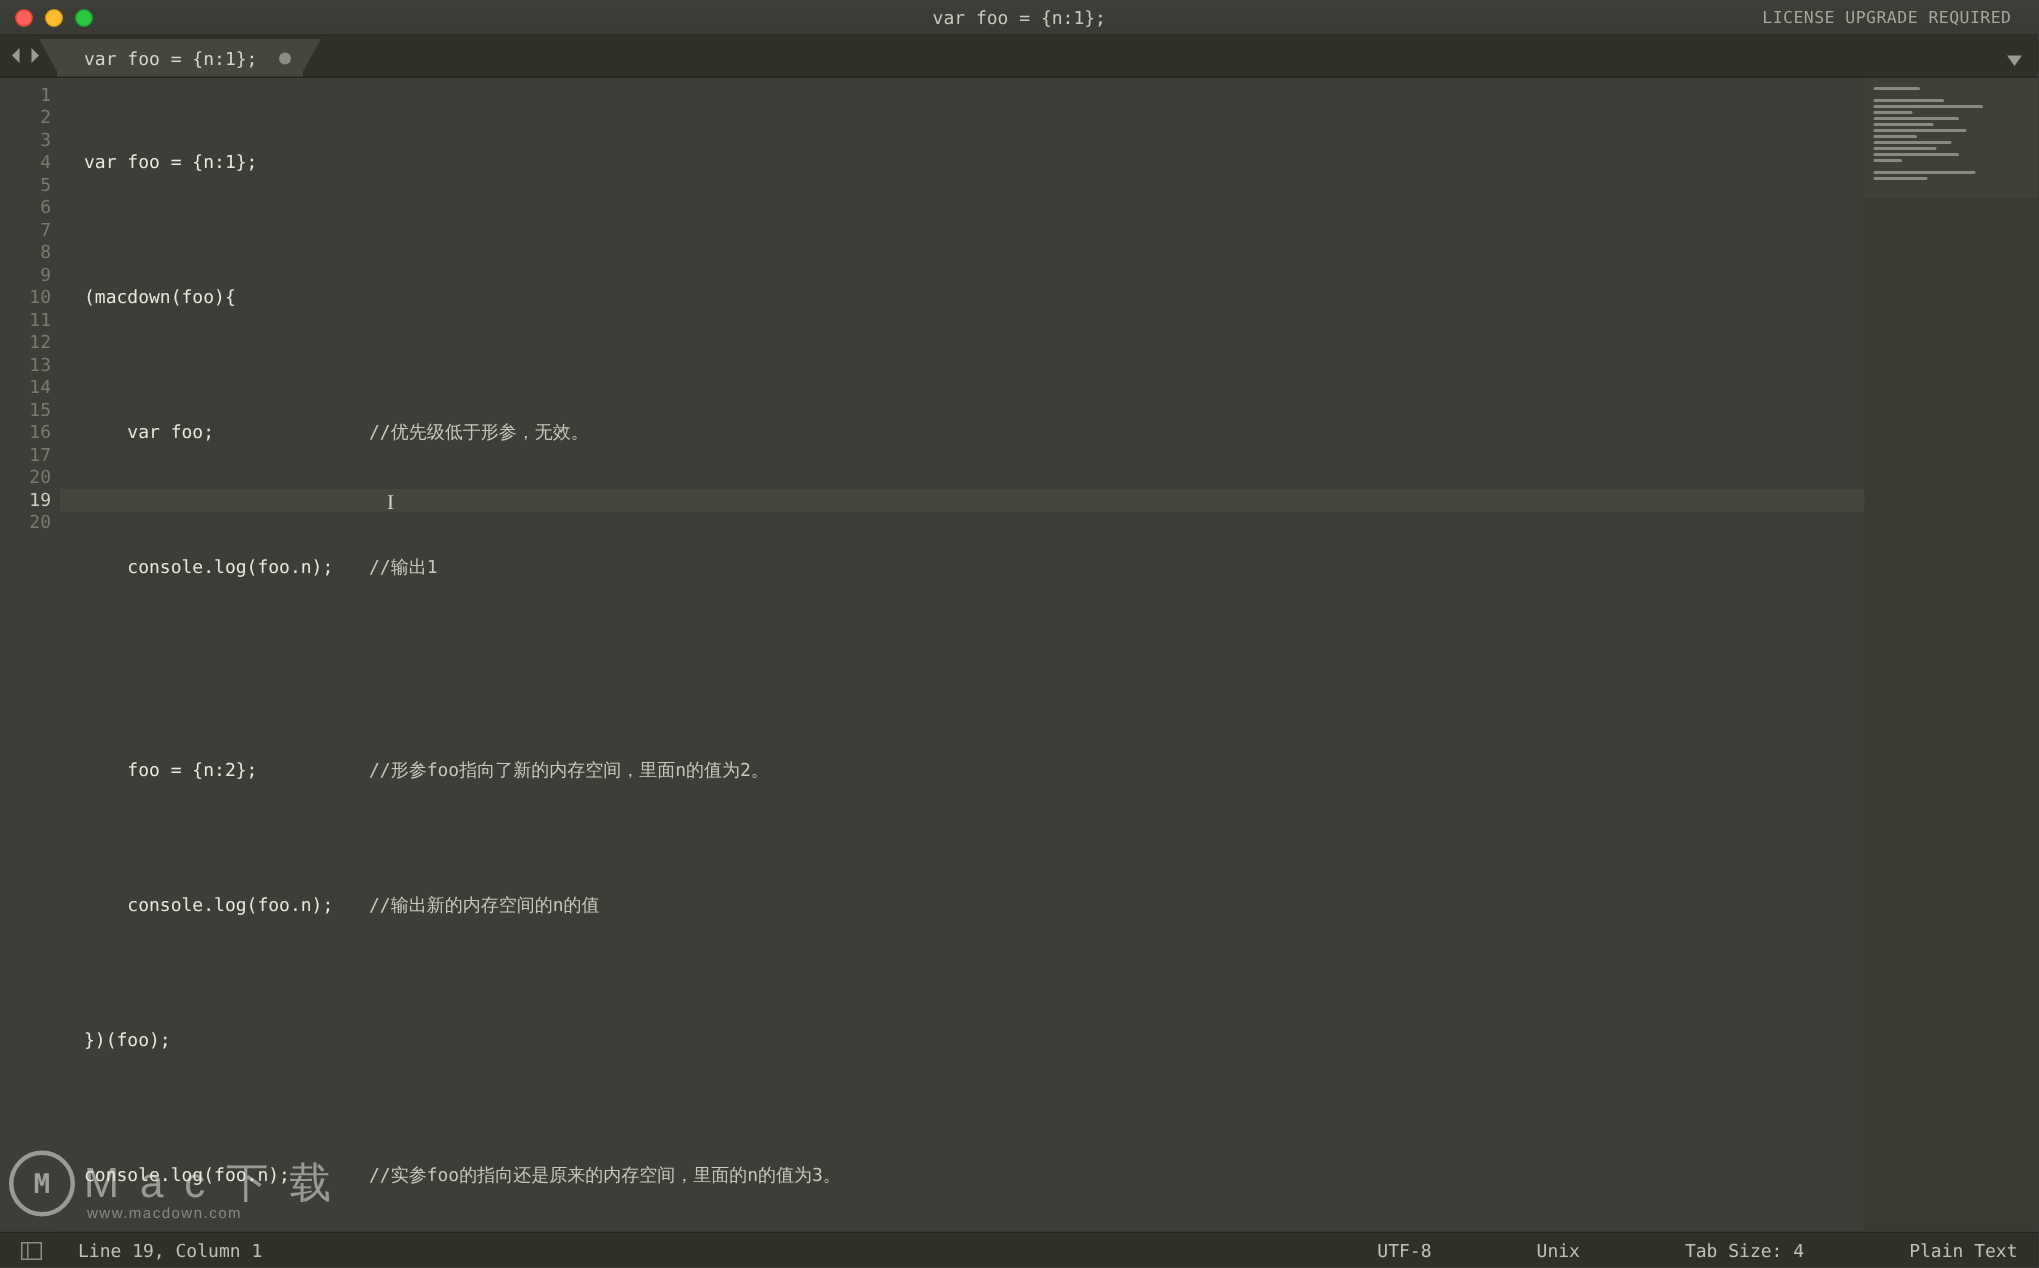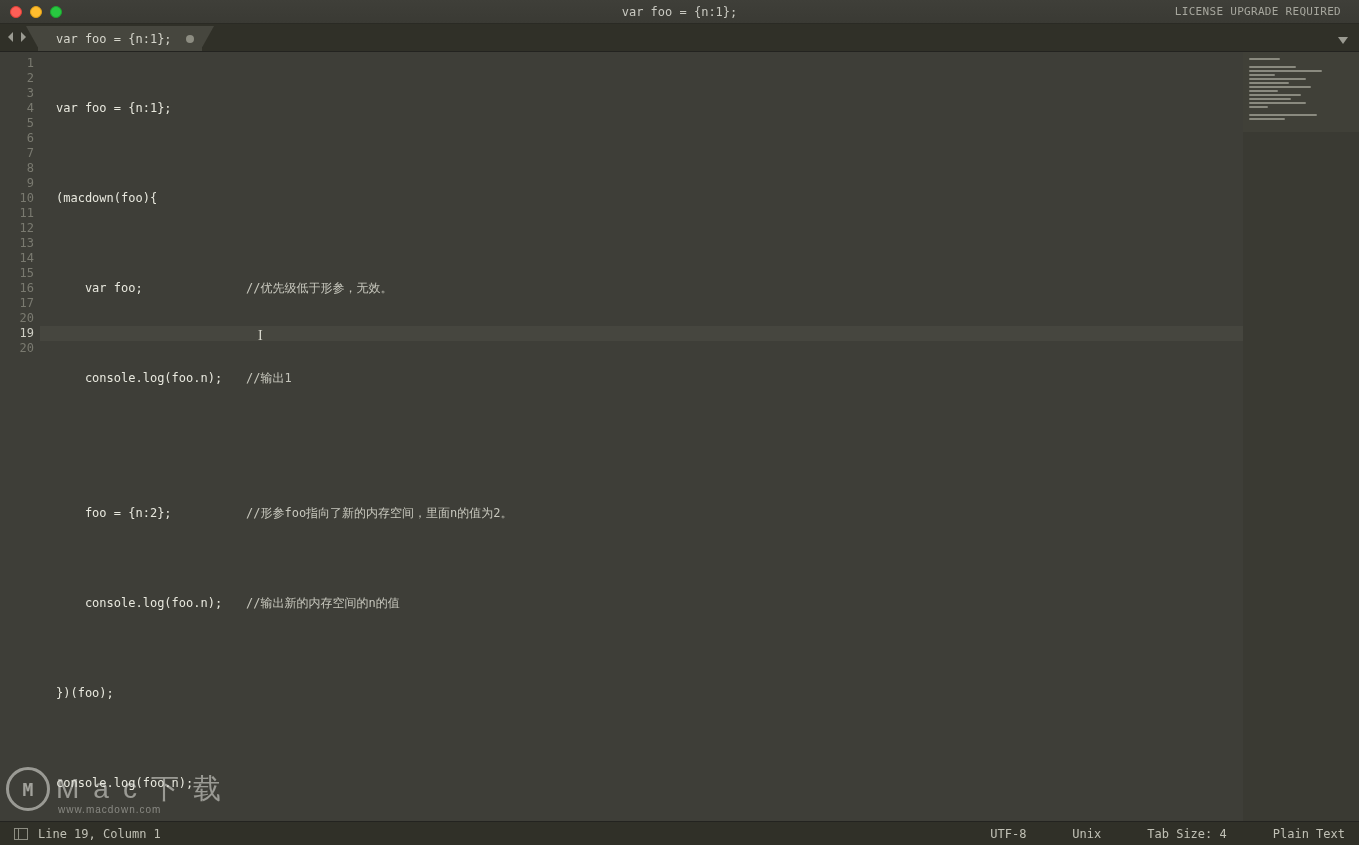--- a/index.html
+++ b/index.html
@@ -101,22 +101,22 @@
     height:24px;
     background:#303028;
     color:#c0c0b5;
     font-size:12px;
     display:flex;
     align-items:center;
     padding:0 14px;
     justify-content:space-between;
     border-top:1px solid #232320;
   }
-  .status-left{display:flex;align-items:center;gap:10px;}
-  .status-right{display:flex;align-items:center;gap:46px;}
+  .status-left{display:flex;align-items:center;gap:24px;}
+  .status-right{display:flex;align-items:center;gap:70px;}
   .panel-icon{width:14px;height:12px;border:1px solid #8d8d82;position:relative;}
   .panel-icon::before{content:"";position:absolute;left:3px;top:0;bottom:0;width:1px;background:#8d8d82;}
   
   .watermark{
     position:absolute;
     left:6px;
     bottom:10px;
     display:flex;
     align-items:center;
     gap:6px;
@@ -205,21 +205,21 @@
     <div class="row"><span class="c0"></span></div>
     <div class="row"><span class="c0">    console.log(foo.n);</span><span class="cm">//输出1</span></div>
     <div class="row"><span class="c0"></span></div>
     <div class="row"><span class="c0"></span></div>
     <div class="row"><span class="c0">    foo = {n:2};</span><span class="cm">//形参foo指向了新的内存空间，里面n的值为2。</span></div>
     <div class="row"><span class="c0"></span></div>
     <div class="row"><span class="c0">    console.log(foo.n);</span><span class="cm">//输出新的内存空间的n的值</span></div>
     <div class="row"><span class="c0"></span></div>
     <div class="row"><span class="c0">})(foo);</span></div>
     <div class="row"><span class="c0"></span></div>
-    <div class="row"><span class="c0">console.log(foo.n);</span></div>
+    <div class="row"><span class="c0">console.log(foo.n);</span><span class="cm">//实参foo的指向还是原来的内存空间，里面的n的值为3。</span></div>
     
     
     
     <span class="text-cursor">I</span>
   </div>
 
   <div class="minimap">
     <div class="mm-viewport"></div>
     <div class="mm-line" style="width:30%"></div>
     <div class="mm-line" style="width:5%;opacity:0"></div>

